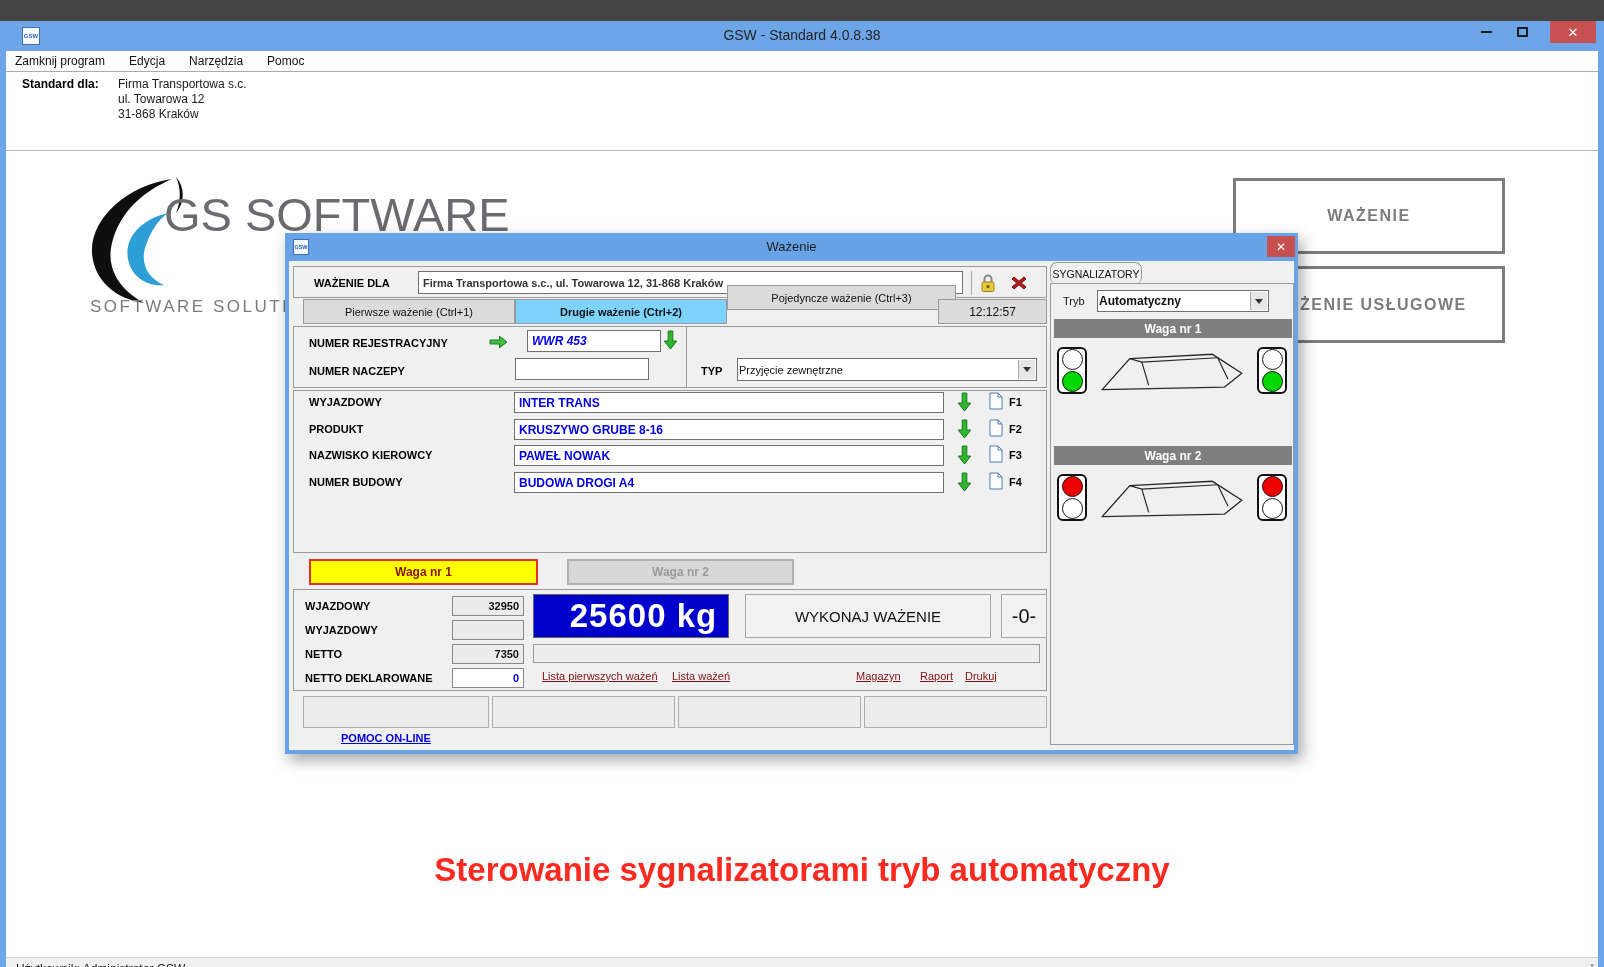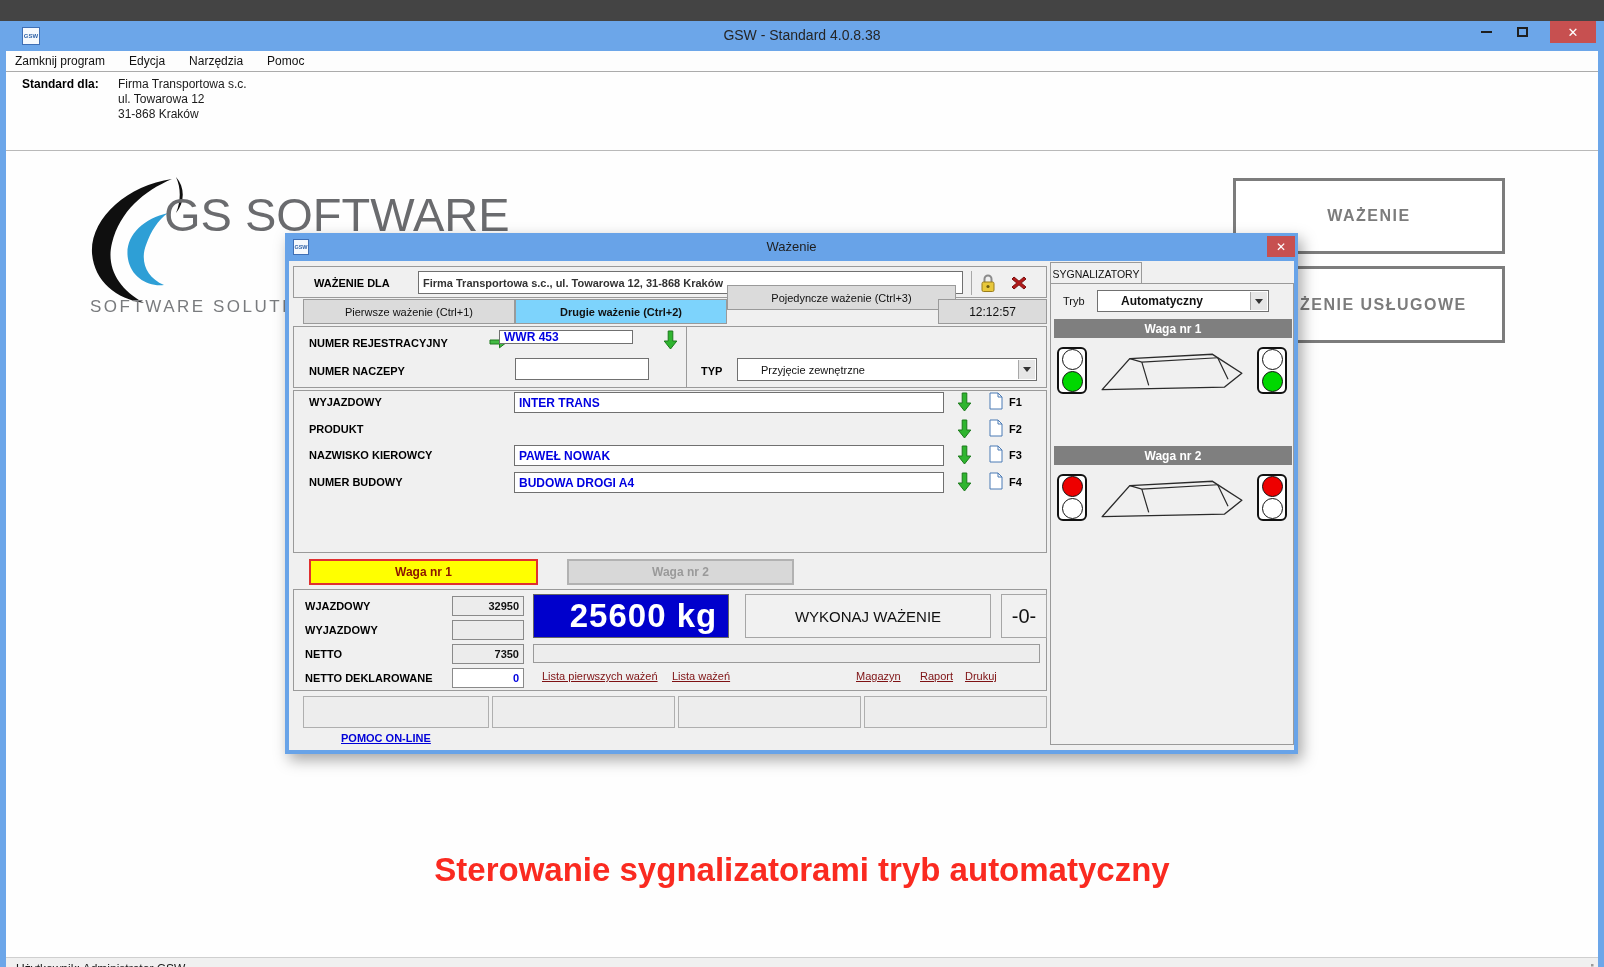--- a/index.html
+++ b/index.html
@@ -70,21 +70,21 @@
   .inp { background:#fff; border:1px solid #707070; display:flex; align-items:center; padding:0 4px;
          font-size:11px; color:#333; white-space:nowrap; overflow:hidden; }
   .inp.blue { color:#0000E0; font-weight:bold; font-size:12px; }
   .sunken-val { background:#ECECEC; border:1px solid #8A8A8A; display:flex; align-items:center; justify-content:flex-end;
                 padding:0 4px; font-size:11px; font-weight:bold; color:#111; }
   .tabcell { border:1px solid #9A9A9A; background:#DBDBDB; display:flex; align-items:center; justify-content:center;
              font-size:11px; color:#111; }
   .tabcell.active { background:#7dd3fc; font-weight:bold; }
   .timecell { border:1px solid #9A9A9A; background:#DBDBDB; display:flex; align-items:center; justify-content:center;
               font-size:12px; color:#111; }
-  .combo { background:#fff; border:1px solid #707070; display:flex; align-items:center; padding-left:23px;
+  .combo { background:#fff; border:1px solid #707070; display:flex; align-items:center; padding-left:1px;
            font-size:11px; color:#111; position:absolute; }
   .combo .dd { position:absolute; right:1px; top:1px; bottom:1px; width:17px; background:#E6E6E6; border-left:1px solid #A8A8A8;
                display:flex; align-items:center; justify-content:center; }
   .tri { width:0; height:0; border-left:4px solid transparent; border-right:4px solid transparent; border-top:5px solid #333; }
 
   .scale-tab { display:flex; align-items:center; justify-content:center; font-size:12px; font-weight:bold; }
   .scale-tab.sel { background:#FFFF00; border:2px solid #E03030; color:#8B1500; }
   .scale-tab.dis { background:#D8D8D8; border:2px solid #B2B2B2; color:#9A9A9A; }
 
   .wdisplay { background:#0000CC; border:1px solid #666; color:#fff; font-weight:bold; font-size:33px;
@@ -194,21 +194,21 @@
           <div class="abs tabcell active" style="left:226px; top:38px; width:212px; height:25px;">Drugie ważenie (Ctrl+2)</div>
           <div class="abs tabcell" style="left:438px; top:24px; width:229px; height:25px;">Pojedyncze ważenie (Ctrl+3)</div>
           <div class="abs timecell" style="left:649px; top:38px; width:109px; height:25px;">12:12:57</div>
 
           <div class="abs panel" style="left:4px; top:65px; width:394px; height:62px;"></div>
           <div class="abs panel" style="left:397px; top:65px; width:361px; height:62px;"></div>
           <span class="abs lbl" style="left:20px; top:76px;">NUMER REJESTRACYJNY</span>
           <svg class="abs" style="left:200px; top:74px;" width="19" height="14" viewBox="0 0 19 14">
             <path d="M1 5 h9.5 V1.2 L18 7 L10.5 12.8 V9 H1 Z" fill="#44BB44" stroke="#1C7A1C"></path>
           </svg>
-          <div class="abs inp blue" style="left:210px; top:69px; width:134px; height:14px;">
+          <div class="abs inp blue" style="left:238px; top:69px; width:134px; height:22px;font-style:italic;">
               <span>WWR 453</span>
             </div>
           <svg class="abs" style="left:374px; top:69px;" width="15" height="20" viewBox="0 0 15 20">
             <path d="M5.2 1 h4.6 v10 h4 L7.5 19 L1.2 11 h4 Z" fill="#2FB52F" stroke="#1C7A1C"></path>
           </svg>
           <span class="abs lbl" style="left:20px; top:104px;">NUMER NACZEPY</span>
           <div class="abs inp" style="left:226px; top:97px; width:134px; height:22px;">
               <span></span>
             </div>
           <span class="abs lbl" style="left:412px; top:104px;">TYP</span>
@@ -228,20 +228,23 @@
           <svg class="abs" style="left:668px; top:131px;" width="15" height="20" viewBox="0 0 15 20">
               <path d="M5.2 1 h4.6 v10 h4 L7.5 19 L1.2 11 h4 Z" fill="#2FB52F" stroke="#1C7A1C"></path>
             </svg>
           <svg class="abs" style="left:700px; top:131px;" width="14" height="18" viewBox="0 0 14 18">
               <path d="M1 1 h8 l4 4 v12 h-12 Z" fill="#fff" stroke="#4A7AB5"></path>
               <path d="M9 1 v4 h4" fill="none" stroke="#4A7AB5"></path>
             </svg>
           <span class="abs lbl" style="left:720px; top:135px;">F1</span>
 
           <span class="abs lbl" style="left:20px; top:162px;">PRODUKT</span>
+          <div class="abs inp blue" style="left:225px; top:158px; width:430px; height:21px;">
+              <span>KRUSZYWO GRUBE 8-16</span>
+            </div>
           <svg class="abs" style="left:668px; top:158px;" width="15" height="20" viewBox="0 0 15 20">
               <path d="M5.2 1 h4.6 v10 h4 L7.5 19 L1.2 11 h4 Z" fill="#2FB52F" stroke="#1C7A1C"></path>
             </svg>
           <svg class="abs" style="left:700px; top:158px;" width="14" height="18" viewBox="0 0 14 18">
               <path d="M1 1 h8 l4 4 v12 h-12 Z" fill="#fff" stroke="#4A7AB5"></path>
               <path d="M9 1 v4 h4" fill="none" stroke="#4A7AB5"></path>
             </svg>
           <span class="abs lbl" style="left:720px; top:162px;">F2</span>
 
           <span class="abs lbl" style="left:20px; top:188px;">NAZWISKO KIEROWCY</span>
@@ -295,21 +298,21 @@
           <span class="abs mlink" style="left:631px; top:409px;">Raport</span>
           <span class="abs mlink" style="left:676px; top:409px;">Drukuj</span>
 
           <div class="abs empty-panel" style="left:14px; top:435px; width:186px; height:32px;"></div>
           <div class="abs empty-panel" style="left:203px; top:435px; width:183px; height:32px;"></div>
           <div class="abs empty-panel" style="left:389px; top:435px; width:183px; height:32px;"></div>
           <div class="abs empty-panel" style="left:575px; top:435px; width:183px; height:32px;"></div>
 
           <span class="abs help-link" style="left:16px; top:471px;padding-left:36px;">POMOC ON-LINE</span>
 
-          <div class="abs syg-tab" style="left:761px; top:1px; width:92px; height:22px;">SYGNALIZATORY</div>
+          <div class="abs syg-tab" style="left:761px; top:1px; width:92px; height:22px;border-radius:7px;">SYGNALIZATORY</div>
           <div class="abs syg-panel" style="left:761px; top:22px; width:244px; height:462px;">
 
             <span class="abs" style="left:12px; top:11px; font-size:11px; color:#111;">Tryb</span>
             <div class="combo" style="left:46px; top:6px; width:172px; height:22px; font-weight:bold; font-size:12px;">
               <span>Automatyczny</span>
               <span class="dd">
                   <span class="tri"></span>
                 </span>
             </div>
 

